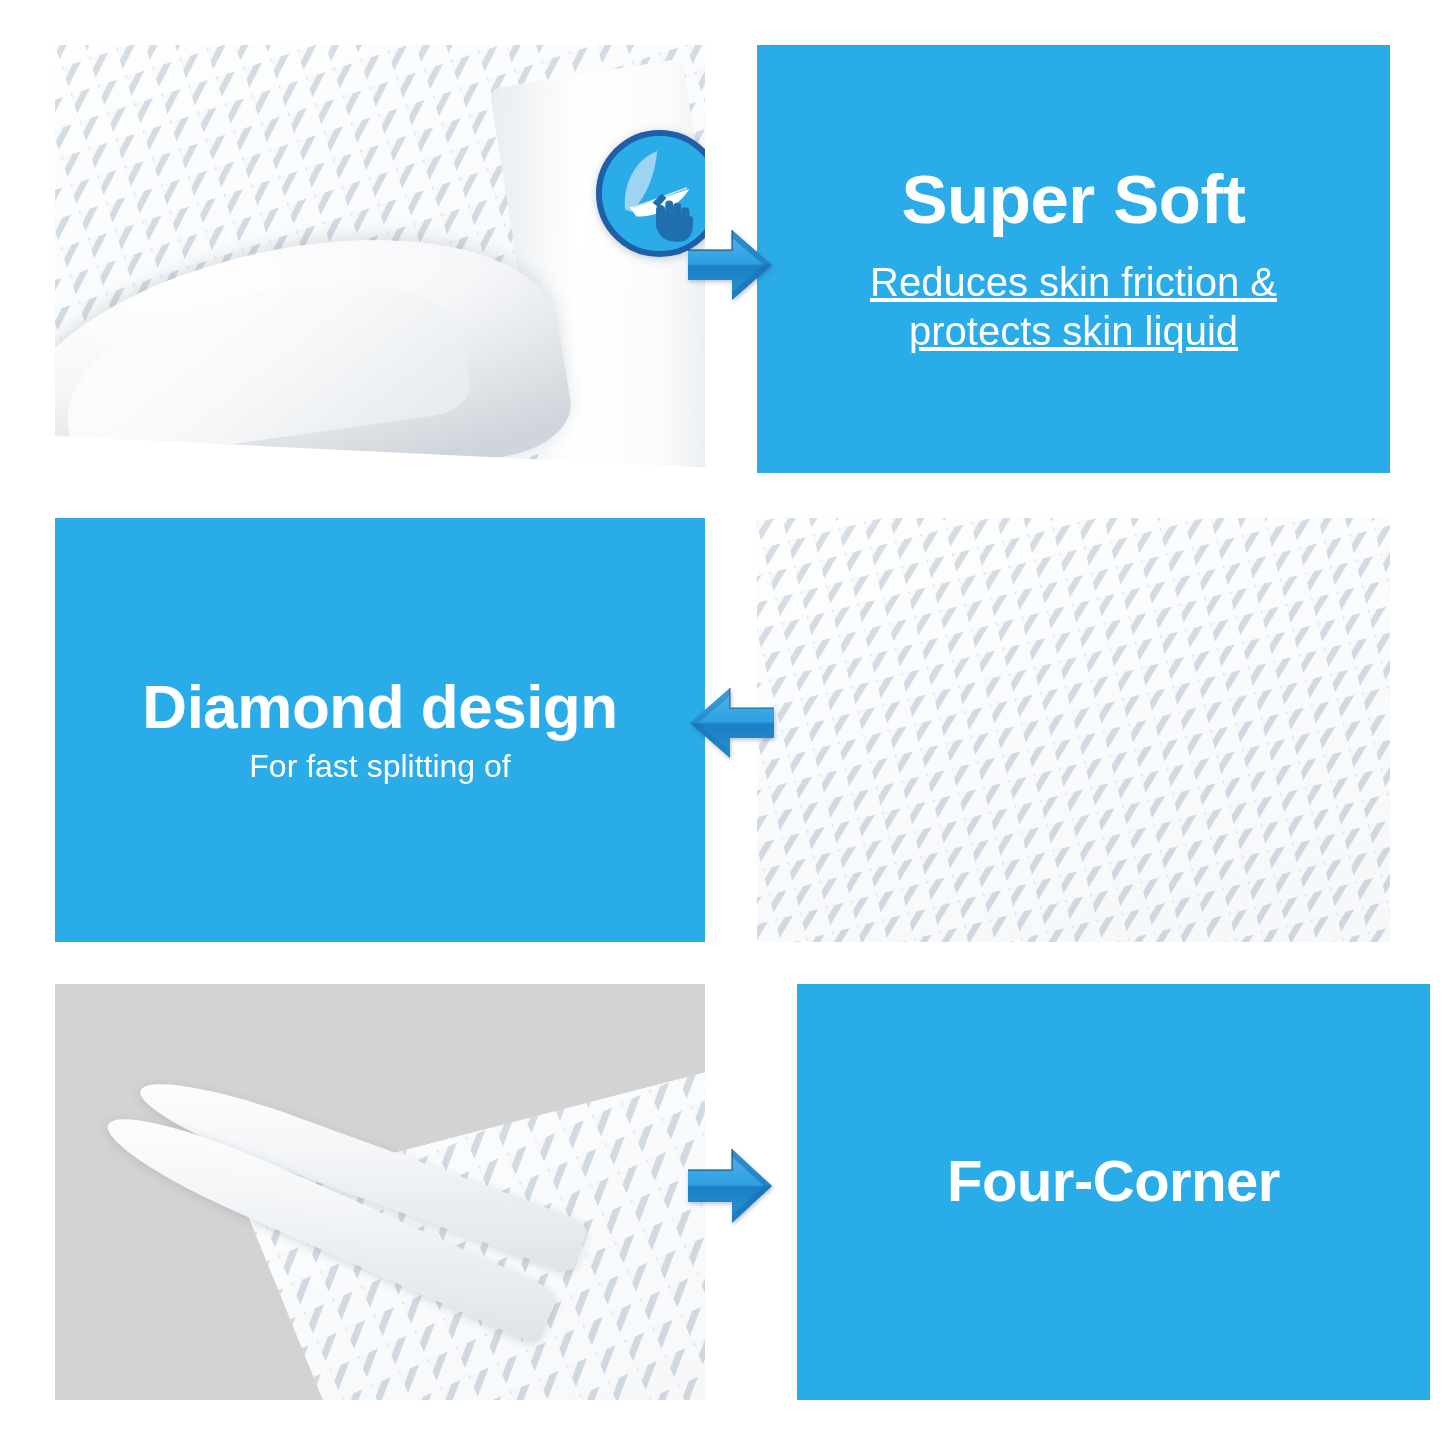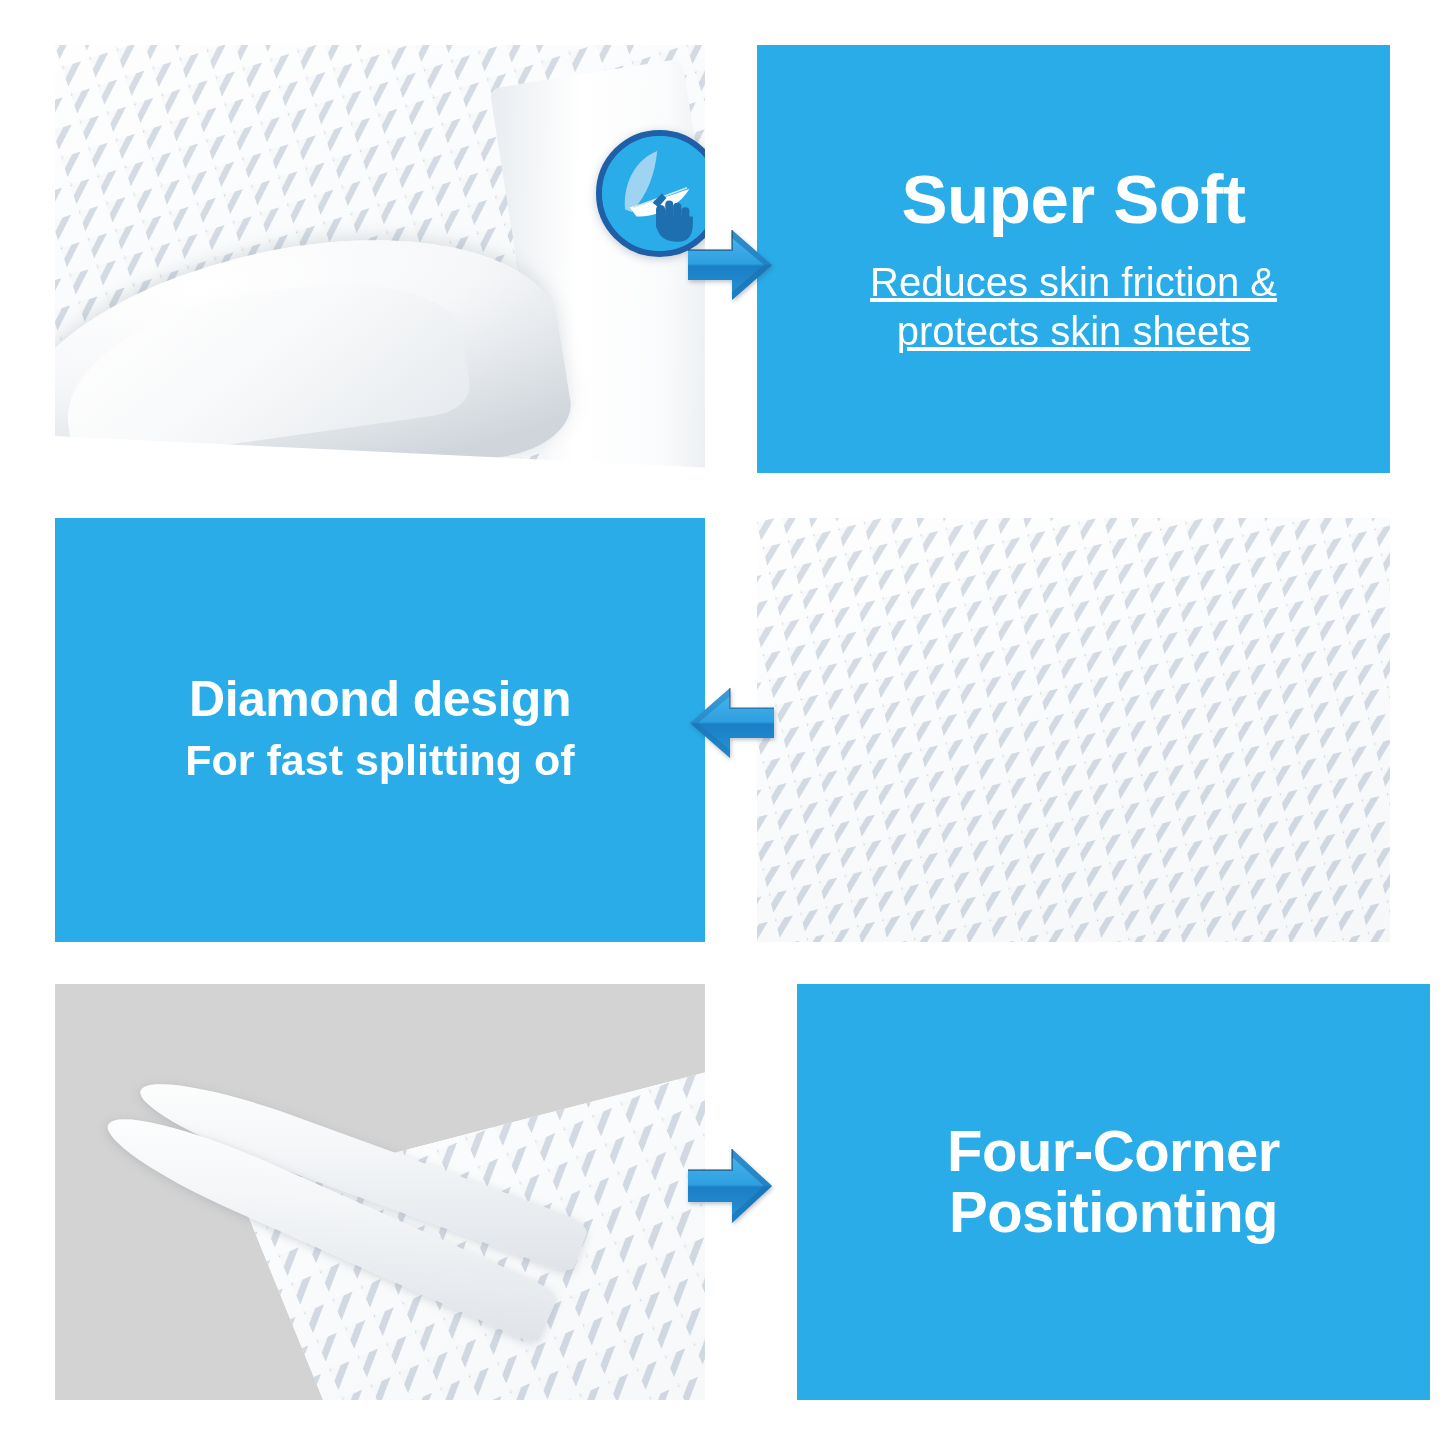--- a/index.html
+++ b/index.html
@@ -46,22 +46,22 @@
   }
   .subline {
     line-height: 1.22;
     margin: 0;
   }
 
   
   #panel-super-soft .headline { font-size: 69px; margin-bottom: 22px; }
   #panel-super-soft .subline  { font-size: 40px; text-decoration: underline; }
 
-  #panel-diamond .headline { font-size: 50px; margin-bottom: 8px; }
-  #panel-diamond .subline  { font-size: 43px; font-weight: bold; }
+  #panel-diamond .headline { font-size: 62px; margin-bottom: 8px; }
+  #panel-diamond .subline  { font-size: 32px; }
 
   #panel-four-corner .headline { font-size: 58px; margin-bottom: 22px; }
   #panel-four-corner .subline  { font-size: 33px; }
 
   
   .photo-panel {
     background: #d2d2d2;
   }
 
   
@@ -246,21 +246,21 @@
           <path d="M47 74 C47 88 56 92 66 92 C76 92 79 85 79 76 L79 70 L47 70 Z"></path>
         </g>
       </svg>
     </div>
   </div>
 
   <div class="panel text-panel" id="panel-super-soft">
     <h2 class="headline">Super Soft</h2>
     <p class="subline">
       <span>Reduces skin friction &amp;</span><br>
-      <span>protects skin sheets</span>
+      <span>protects skin liquid</span>
     </p>
   </div>
 
   <div class="arrow" id="arrow-1">
     <svg viewBox="0 0 92 86" width="92" height="86" aria-hidden="true">
       <defs>
         <linearGradient id="agrad1" x1="0" y1="0" x2="0" y2="1">
           <stop offset="0%" stop-color="#4db8ef"></stop>
           <stop offset="48%" stop-color="#2e9fe0"></stop>
           <stop offset="52%" stop-color="#1a7fc4"></stop>
@@ -306,21 +306,20 @@
       <div class="quilt"></div>
     </div>
     <div class="strap strap-a"></div>
     <div class="strap strap-b"></div>
 
   </div>
 
   <div class="panel text-panel" id="panel-four-corner">
     <h2 class="headline">
       <span>Four-Corner</span><br>
-      <span>Positionting</span>
     </h2>
   </div>
 
   <div class="arrow" id="arrow-3">
     <svg viewBox="0 0 92 92" width="92" height="92" aria-hidden="true">
       <defs>
         <linearGradient id="agrad3" x1="0" y1="0" x2="0" y2="1">
           <stop offset="0%" stop-color="#4db8ef"></stop>
           <stop offset="48%" stop-color="#2e9fe0"></stop>
           <stop offset="52%" stop-color="#1a7fc4"></stop>

